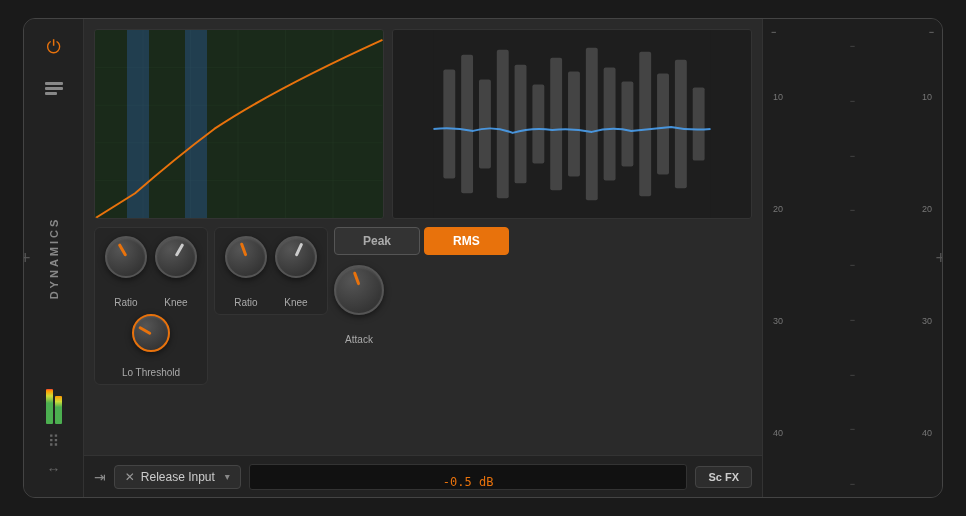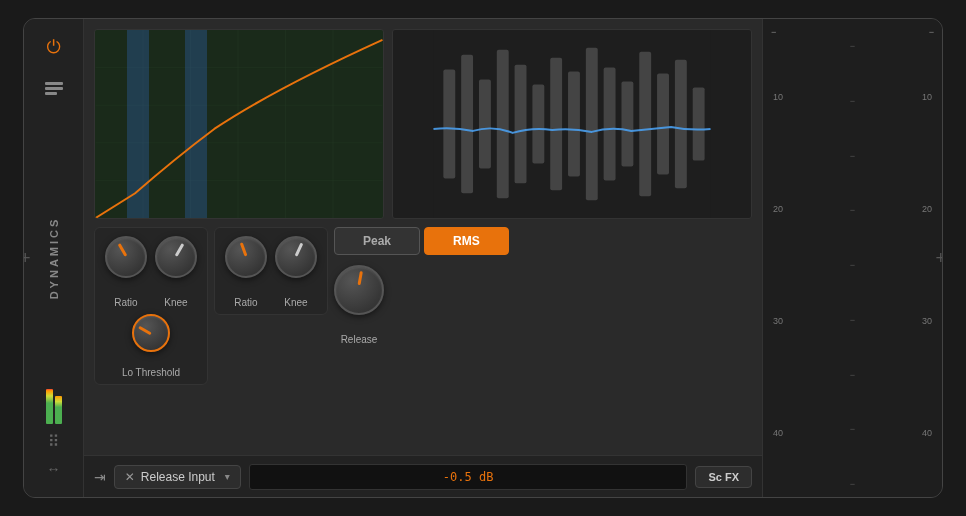--- a/index.html
+++ b/index.html
@@ -261,21 +261,21 @@
       margin-left: 4px;
     }
 
     .db-display {
       flex: 1;
       background: #111;
       border: 1px solid #333;
       border-radius: 3px;
       height: 26px;
       display: flex;
-      align-items: center;
+      align-items: flex-end;
       justify-content: center;
       color: #e8720c;
       font-size: 12px;
       font-family: monospace;
     }
 
     .sc-fx-btn {
       background: #2d2d2d;
       border: 1px solid #444;
       border-radius: 4px;
@@ -596,23 +596,23 @@
           <div class="right-controls">
 
             <div class="peak-rms-section">
               <button class="mode-btn mode-btn-inactive">Peak</button>
               <button class="mode-btn mode-btn-active">RMS</button>
             </div>
 
             <div class="attack-release-knobs">
               <div class="knob-group">
                 <div class="knob" style="width:50px;height:50px;">
-                  <div class="knob-indicator knob-indicator-orange rotate-release"></div>
+                  <div class="knob-indicator knob-indicator-orange rotate-attack"></div>
                 </div>
-                <div class="knob-label">Release</div>
+                <div class="knob-label">Attack</div>
               </div>
             </div>
           </div>
 
         </div>
       </div>
 
       <div class="center-footer">
         <span class="routing-icon">⇥</span>
         <div class="device-input-btn">

